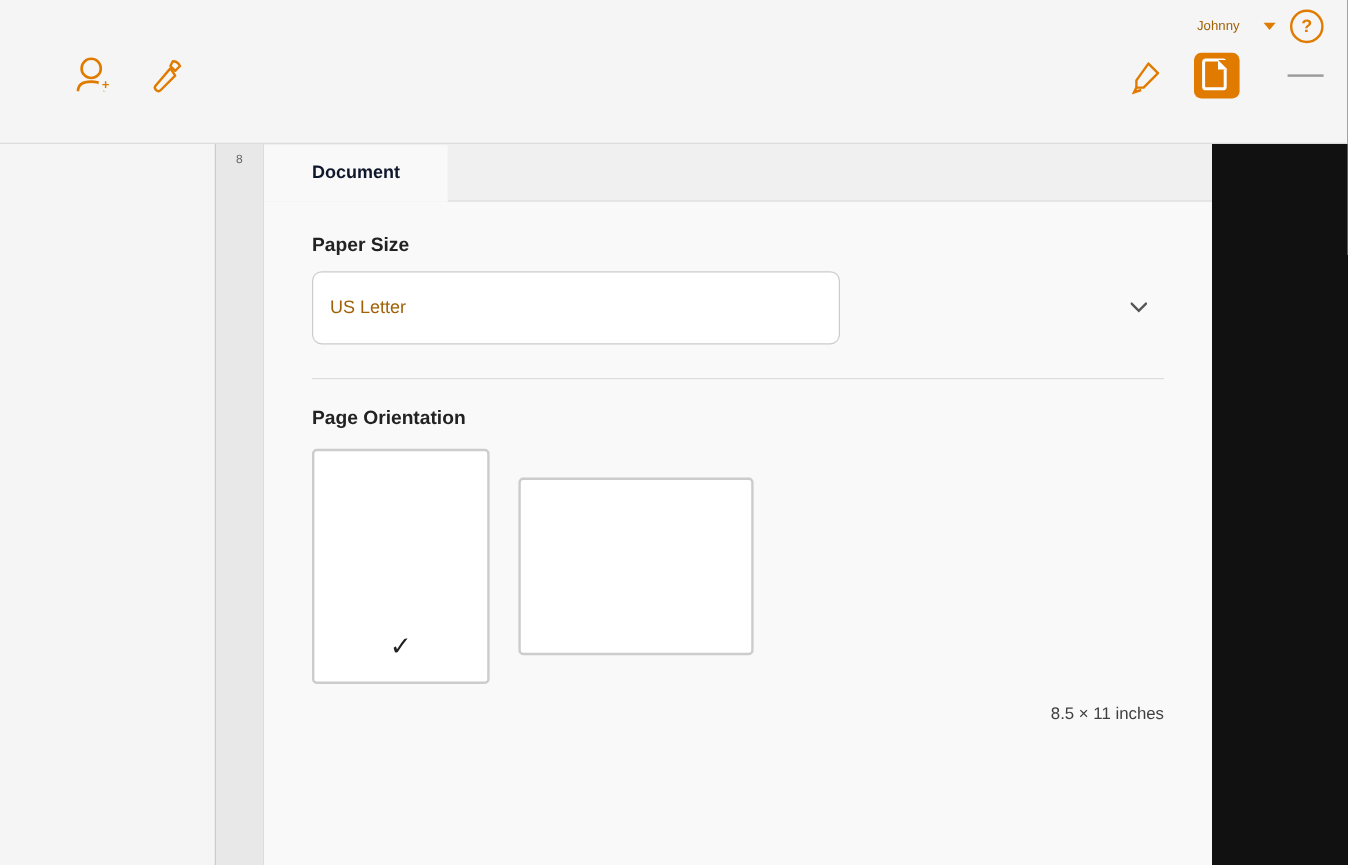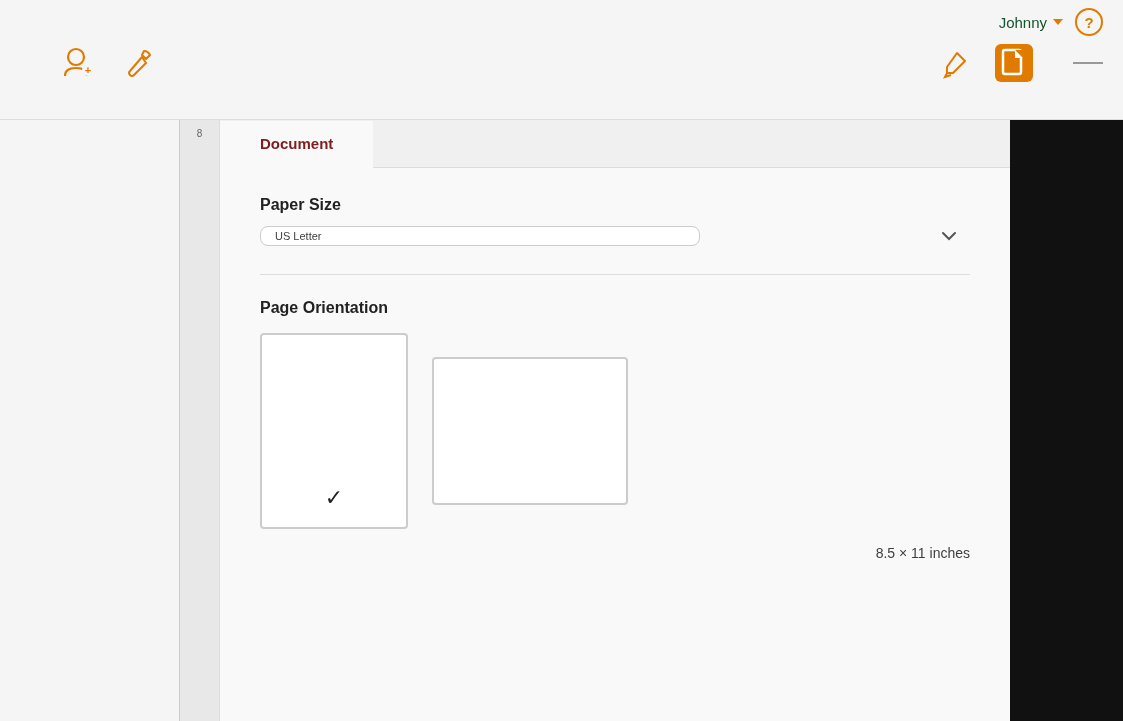--- a/index.html
+++ b/index.html
@@ -27,24 +27,24 @@
       display: flex;
       justify-content: flex-end;
       align-items: center;
       padding: 8px 20px 4px 20px;
       gap: 12px;
     }
 
     .user-menu {
       display: flex;
       align-items: center;
-      gap: 6px;
-      cursor: pointer;
-      color: #14532d;
-      font-size: 15px;
+      gap: 20px;
+      cursor: pointer;
+      color: #a16207;
+      font-size: 11px;
       font-weight: 500;
     }
 
     .chevron-down {
       width: 0;
       height: 0;
       border-left: 5px solid transparent;
       border-right: 5px solid transparent;
       border-top: 6px solid #e07b00;
       display: inline-block;
@@ -158,21 +158,21 @@
       font-size: 15px;
       cursor: pointer;
       border-bottom: 2px solid transparent;
       color: #888;
       background: transparent;
       border: none;
       font-family: inherit;
     }
 
     .tab.active {
-      color: #7f1d1d;
+      color: #0f172a;
       font-weight: 600;
       background: #f9f9f9;
       border-bottom: 2px solid #f9f9f9;
       position: relative;
       top: 1px;
     }
 
     
     .panel-content {
       padding: 28px 40px;
@@ -187,26 +187,26 @@
       margin-bottom: 12px;
     }
 
     .select-wrapper {
       position: relative;
       margin-bottom: 28px;
     }
 
     .select-field {
       width: 440px;
-      padding: 3px 14px;
+      padding: 21px 14px;
       border: 1.5px solid #ccc;
       border-radius: 8px;
       background: white;
-      font-size: 11px;
-      color: #404040;
+      font-size: 15px;
+      color: #a16207;
       appearance: none;
       cursor: pointer;
       font-family: inherit;
     }
 
     .select-chevron {
       position: absolute;
       right: 14px;
       top: 50%;
       transform: translateY(-50%);

